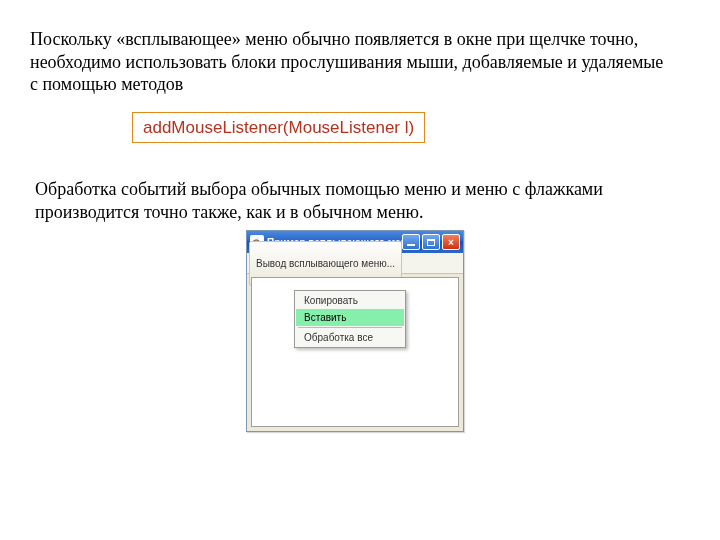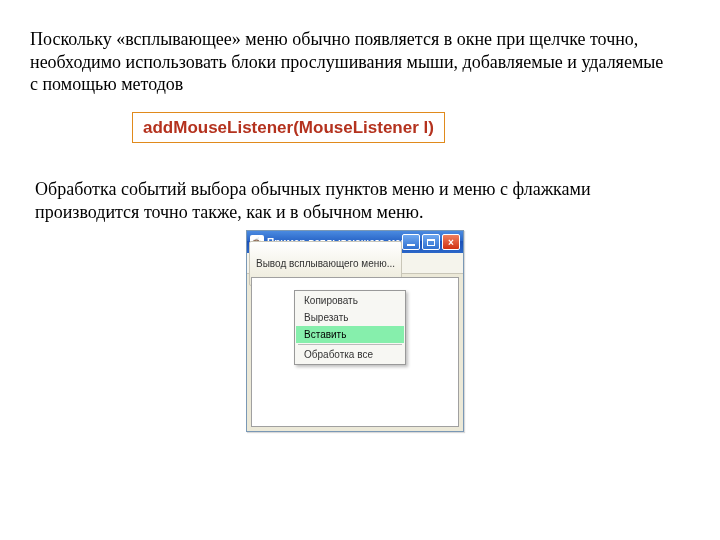--- a/index.html
+++ b/index.html
@@ -21,21 +21,21 @@
     line-height: 1.25;
   }
   .codebox {
     position: absolute;
     left: 132px;
     top: 112px;
     border: 1.5px solid #e08a1c;
     padding: 4px 10px 4px 10px;
     font-family: Arial, Helvetica, sans-serif;
     font-size: 17px;
-    font-weight: bold;
+    font-weight: normal;
     color: #b4321e;
     line-height: 1.25;
     background: #fff;
   }
   .para2 {
     position: absolute;
     left: 35px;
     top: 178px;
     width: 640px;
     line-height: 1.25;
@@ -172,21 +172,21 @@
 </style>
 </head>
 <body>
 
 <div class="para1">Поскольку «всплывающее» меню обычно появляется в окне при щелчке точно, необходимо использовать блоки прослушивания мыши, добавляемые и удаляемые с помощью методов</div>
 
 <div class="codebox">
   <div>addMouseListener(MouseListener l)</div>
 </div>
 
-<div class="para2">Обработка событий выбора обычных пунктов меню и меню с флажками производится точно также, как и в обычном меню.</div>
+<div class="para2">Обработка событий выбора обычных помощью меню и меню с флажками производится точно также, как и в обычном меню.</div>
 
 <div class="win">
   <div class="titlebar">
     <div class="java-icon">☕</div>
     <div class="titletext">Пример всплывающего меню</div>
     <div class="winbtns">
       <div class="winbtn min">
           <div class="min-glyph"></div>
         </div>
       <div class="winbtn max">
@@ -194,19 +194,18 @@
         </div>
       <div class="winbtn close">×</div>
     </div>
   </div>
   <div class="menubar">
     <div class="menubtn">Вывод всплывающего меню...</div>
   </div>
   <div class="client">
     <div class="popup">
       <div class="popup-item">Копировать</div>
-      <div class="popup-item">Вырезать</div>
       <div class="popup-item hover">Вставить</div>
       <div class="popup-sep"></div>
       <div class="popup-item">Обработка все</div>
     </div>
   </div>
 </div>
 
 </body></html>

